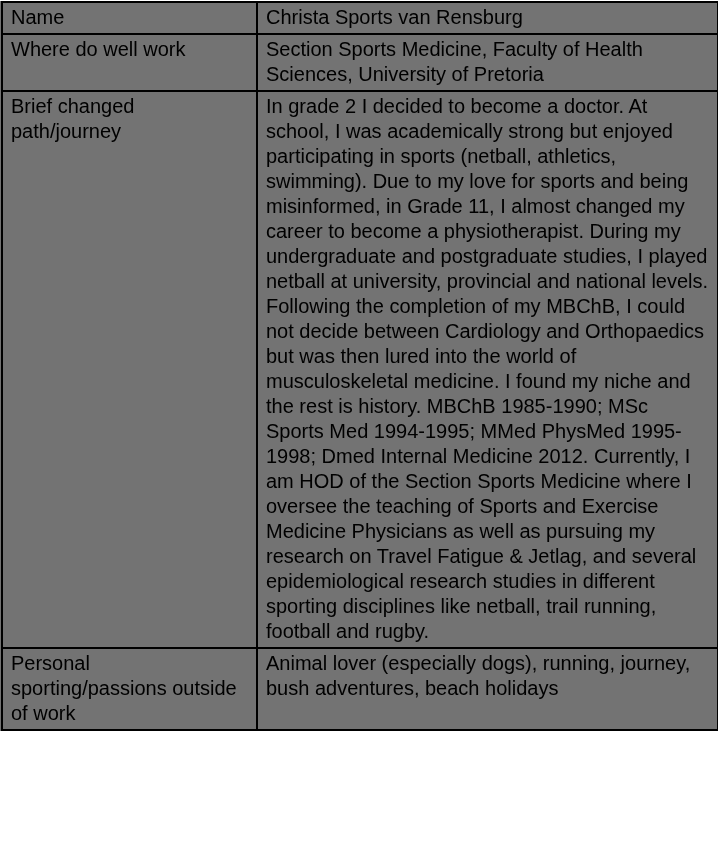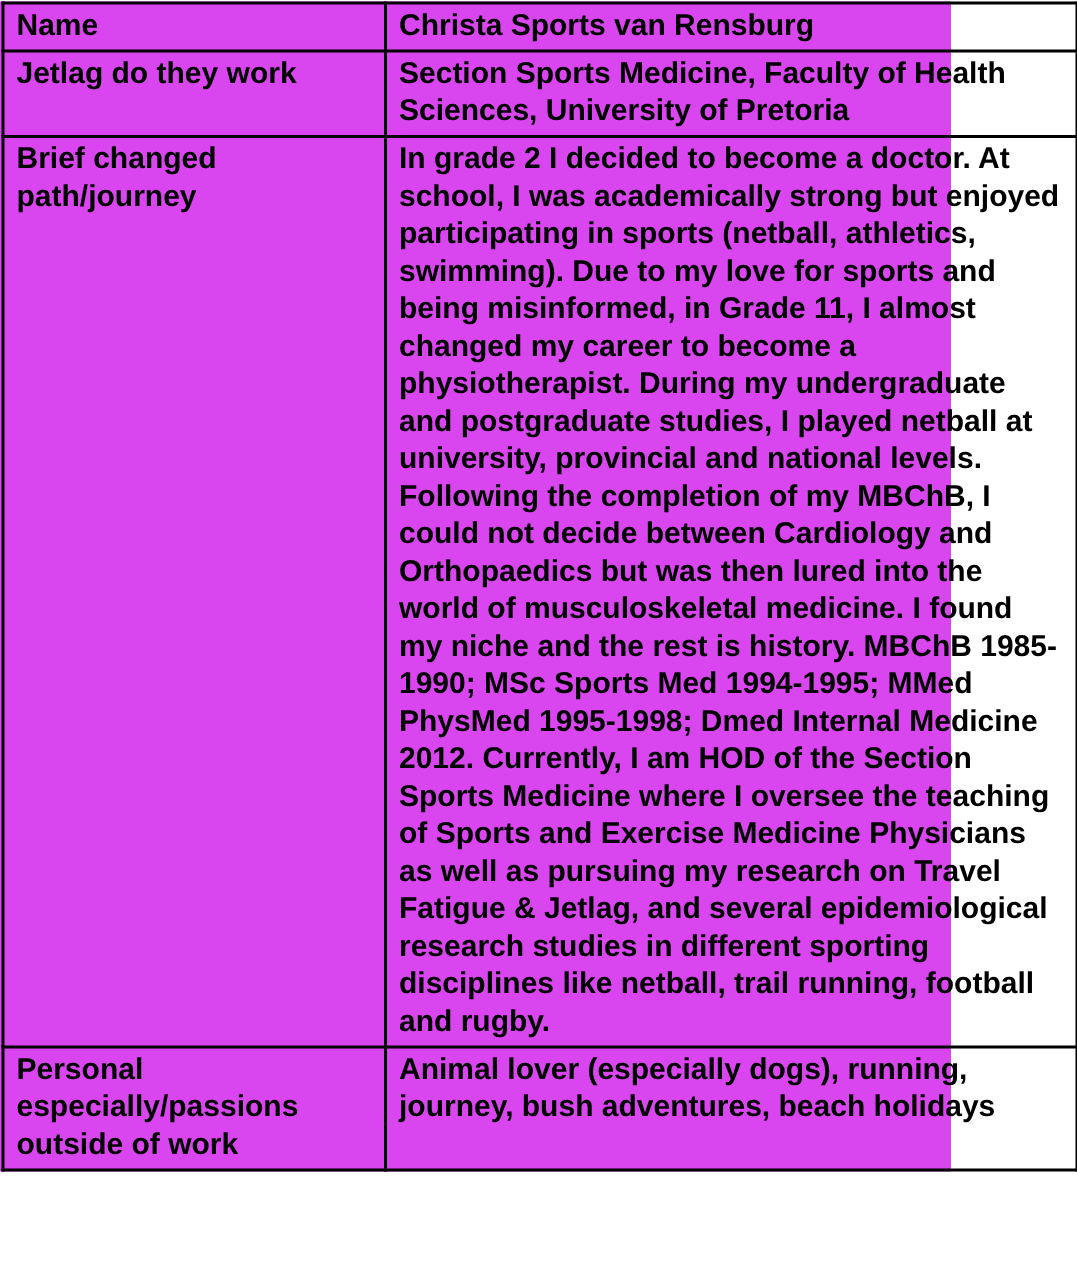--- a/index.html
+++ b/index.html
@@ -6,23 +6,22 @@
   html, body {
     margin: 0;
     padding: 0;
     background: #ffffff;
   }
   body {
     font-family: "Liberation Sans", sans-serif;
     color: #000000;
   }
   .doc {
-    width: 634px;
-    background: #d946ef;
-    font-weight: bold;
+    width: 718px;
+    background: #737373;
   }
   table.profile-table {
     border-collapse: collapse;
     table-layout: fixed;
     width: 716px;
     margin: 1px;
   }
   table.profile-table td {
     border: 2px solid #000000;
     vertical-align: top;
@@ -47,26 +46,26 @@
     <colgroup>
       <col style="width:255px">
       <col style="width:461px">
     </colgroup>
     <tbody>
       <tr>
         <td class="label-cell">Name</td>
         <td class="value-cell">Christa Sports van Rensburg</td>
       </tr>
       <tr>
-        <td class="label-cell">Jetlag do they work</td>
+        <td class="label-cell">Where do well work</td>
         <td class="value-cell">Section Sports Medicine, Faculty of Health Sciences, University of Pretoria</td>
       </tr>
       <tr>
         <td class="label-cell">Brief changed path/journey</td>
         <td class="value-cell">In grade 2 I decided to become a doctor. At school, I was academically strong but enjoyed participating in sports (netball, athletics, swimming). Due to my love for sports and being misinformed, in Grade 11, I almost changed my career to become a physiotherapist. During my undergraduate and postgraduate studies, I played netball at university, provincial and national levels. Following the completion of my MBChB, I could not decide between Cardiology and Orthopaedics but was then lured into the world of musculoskeletal medicine. I found my niche and the rest is history. MBChB 1985-1990; MSc Sports Med 1994-1995; MMed PhysMed 1995-1998; Dmed Internal Medicine 2012. Currently, I am HOD of the Section Sports Medicine where I oversee the teaching of Sports and Exercise Medicine Physicians as well as pursuing my research on Travel Fatigue &amp; Jetlag, and several epidemiological research studies in different sporting disciplines like netball, trail running, football and rugby.</td>
       </tr>
       <tr>
-        <td class="label-cell">Personal especially/passions outside of work</td>
+        <td class="label-cell">Personal sporting/passions outside of work</td>
         <td class="value-cell">Animal lover (especially dogs), running, journey, bush adventures, beach holidays</td>
       </tr>
     </tbody>
   </table>
 </div>
 
 </body></html>

